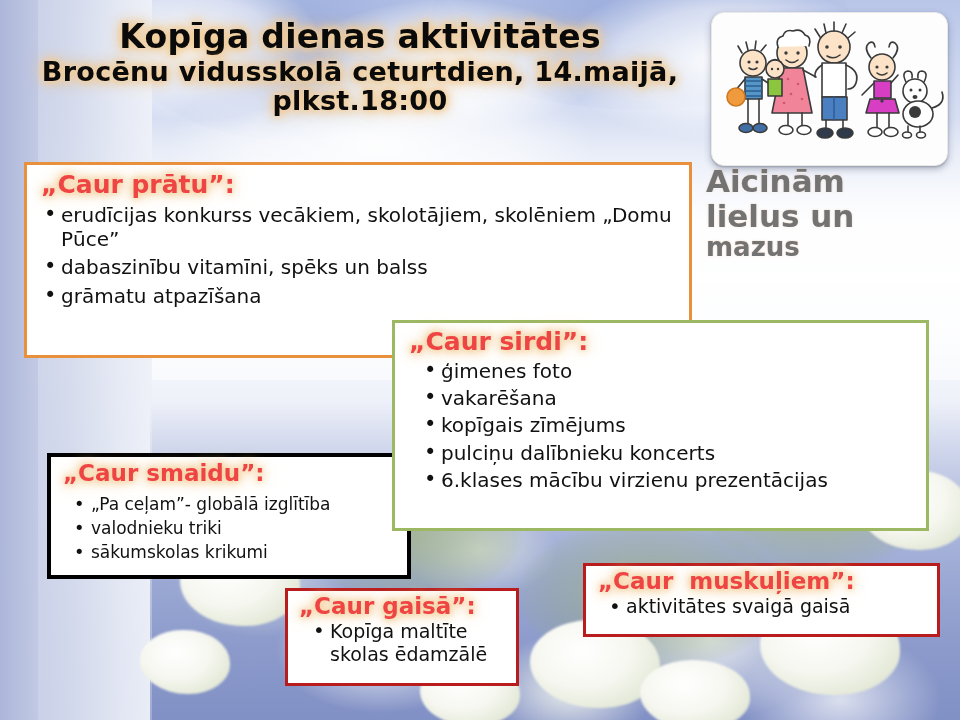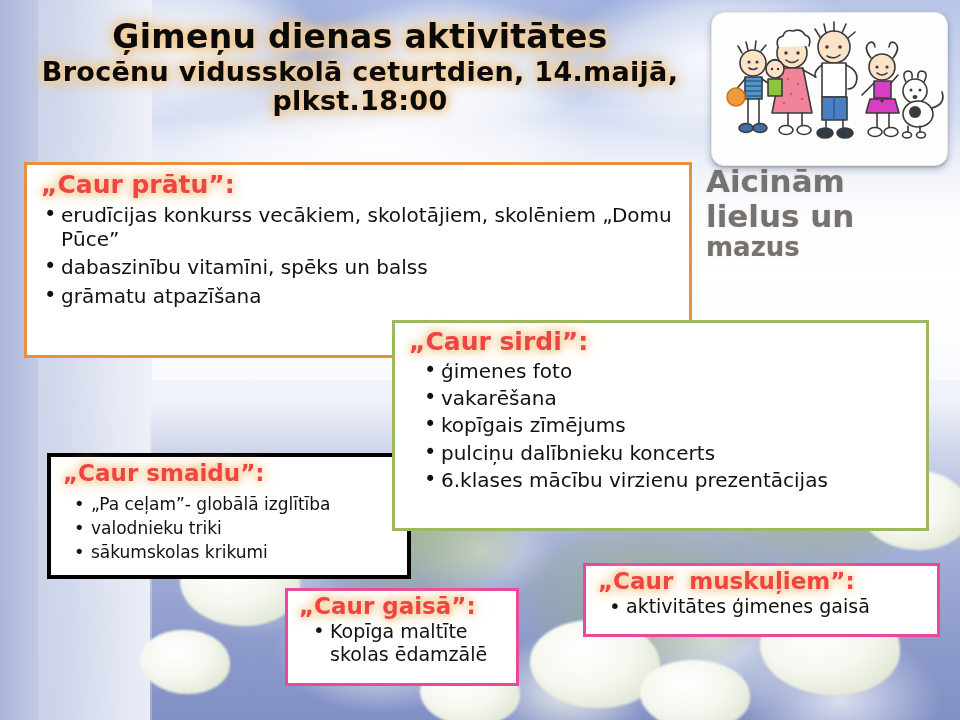--- a/index.html
+++ b/index.html
@@ -97,21 +97,21 @@
   }
   .aic-1{font-size:31px;}
   .aic-2{font-size:31px;}
   .aic-3{font-size:26px;}
 
   
   .box{position:absolute;background:#ffffff;box-sizing:border-box;}
   .box-orange{border:3px solid #E8903C;}
   .box-green{border:3px solid #9CB862;}
   .box-black{border:4px solid #000000;}
-  .box-blue{border:3px solid #ec4899;}
+  .box-blue{border:3px solid #b91c1c;}
 
   .bx-title{
     font-family:"DejaVu Sans", sans-serif;font-weight:bold;color:#ef4444;
     text-shadow:
       0 0 5px #f6d7a8, 0 0 9px #f2cb95, 0 0 13px rgba(242,203,149,.92),
       0 0 17px rgba(246,215,168,.7);
     line-height:1.1;
   }
   ul.bx-list{margin:0;padding:0;list-style:none;}
   ul.bx-list li{
@@ -170,21 +170,21 @@
   <div class="leafy" style="left:700px;top:430px;width:230px;height:140px;"></div>
   <div class="blossom" style="left:180px;top:540px;width:120px;height:86px;"></div>
   <div class="blossom" style="left:140px;top:630px;width:90px;height:64px;"></div>
   <div class="blossom" style="left:530px;top:620px;width:130px;height:88px;"></div>
   <div class="blossom" style="left:640px;top:660px;width:110px;height:70px;"></div>
   <div class="blossom" style="left:760px;top:600px;width:140px;height:95px;"></div>
   <div class="blossom" style="left:420px;top:660px;width:100px;height:66px;"></div>
   <div class="blossom" style="left:860px;top:470px;width:110px;height:80px;"></div>
 
   <div class="title-wrap">
-    <div class="title-line title-1">Ģimeņu dienas aktivitātes</div>
+    <div class="title-line title-1">Kopīga dienas aktivitātes</div>
     <div class="title-line title-2">Brocēnu vidusskolā ceturtdien, 14.maijā,</div>
     <div class="title-line title-3">plkst.18:00</div>
   </div>
 
   <div class="family-card">
     <svg width="235" height="152" viewBox="0 0 235 152">
       <g fill="none" stroke="#3a3a3a" stroke-width="1.6" stroke-linecap="round" stroke-linejoin="round">
 
         <circle cx="41" cy="50" r="13" fill="#fce3c8"></circle>
         <path d="M30 40 L26 33 M36 37 L34 29 M43 36 L44 28 M49 38 L54 32"></path>
@@ -296,21 +296,21 @@
       <li>vakarēšana</li>
       <li>kopīgais zīmējums</li>
       <li>pulciņu dalībnieku koncerts</li>
       <li>6.klases mācību virzienu prezentācijas</li>
     </ul>
   </div>
 
   <div class="box box-blue" id="box-muskuliem">
     <div class="bx-title">„Caur  muskuļiem”:</div>
     <ul class="bx-list">
-      <li>aktivitātes  ģimenes gaisā</li>
+      <li>aktivitātes  svaigā gaisā</li>
     </ul>
   </div>
 
   <div class="box box-blue" id="box-vederu">
     <div class="bx-title">„Caur gaisā”:</div>
     <ul class="bx-list">
       <li>Kopīga maltīte skolas ēdamzālē</li>
     </ul>
   </div>
 

